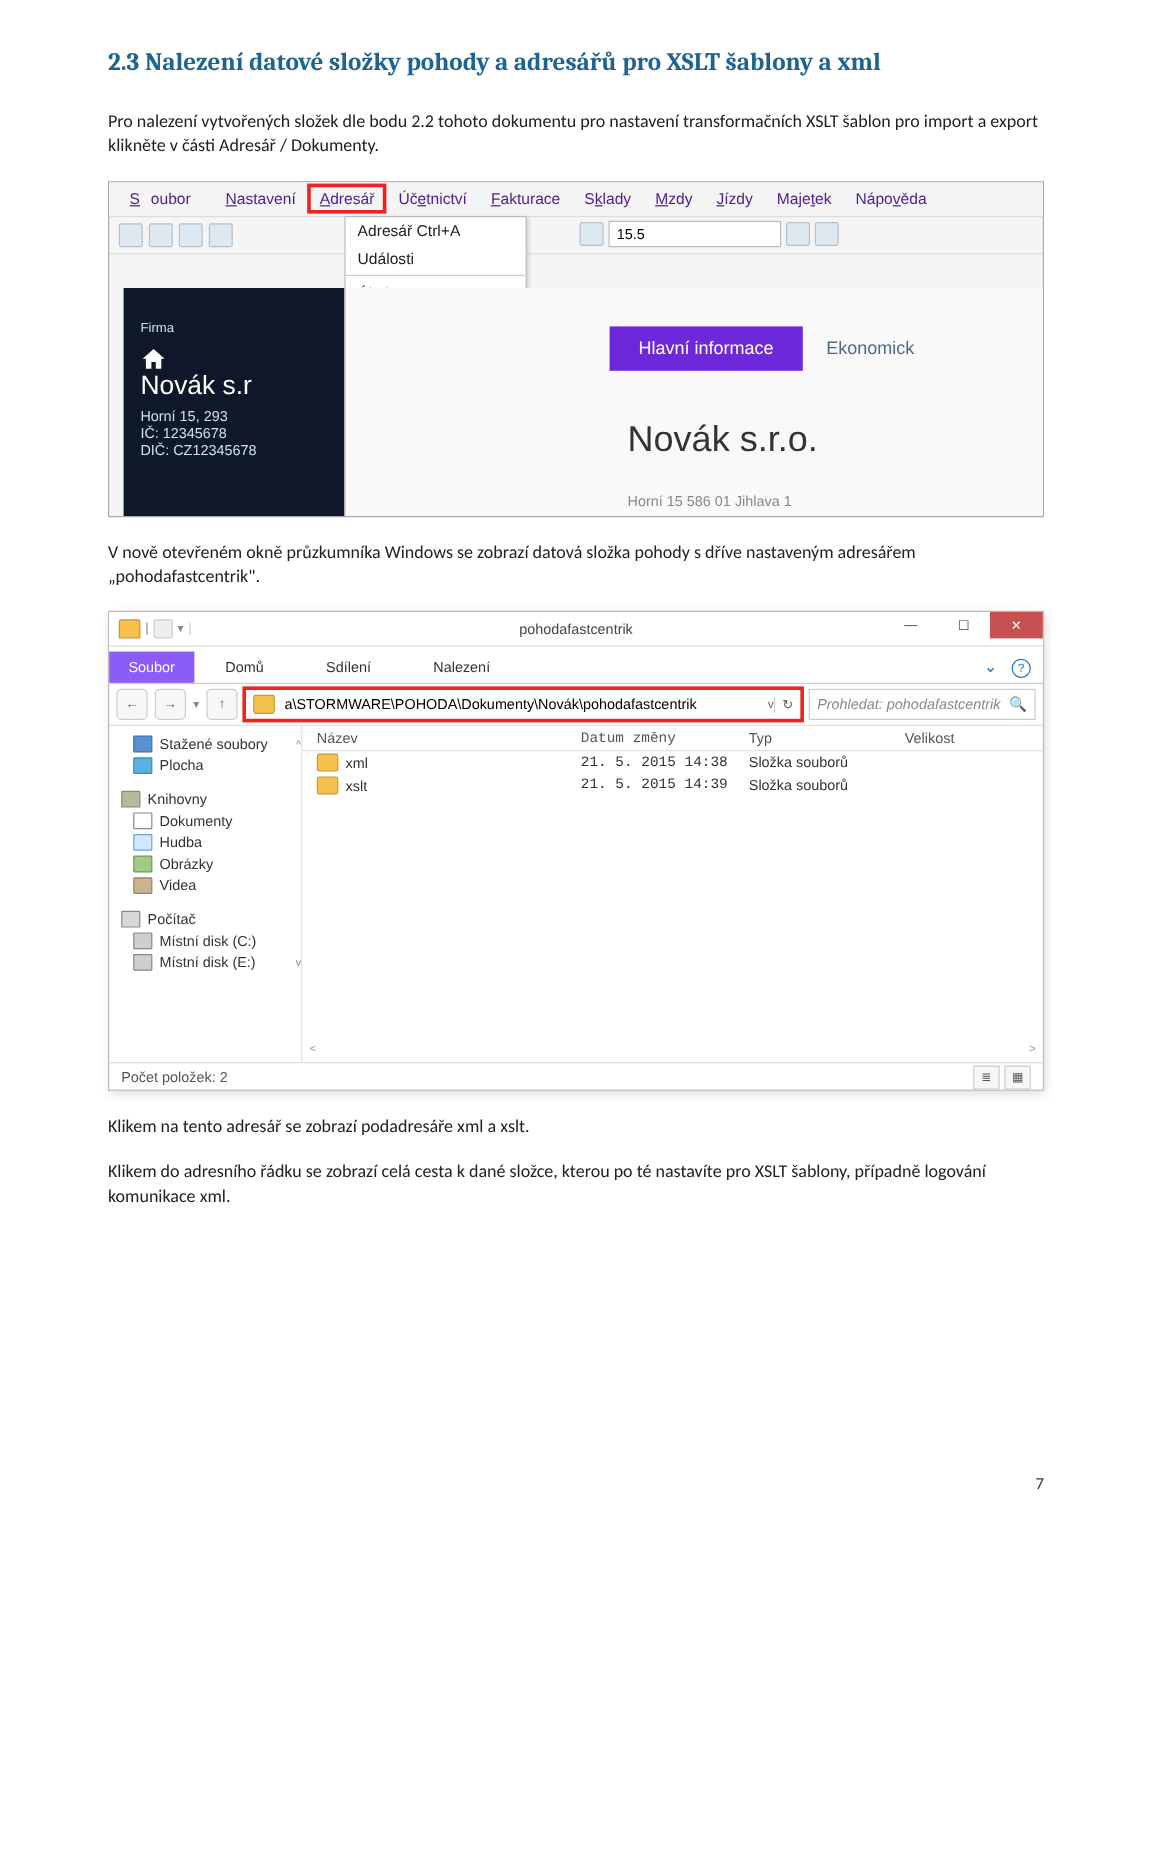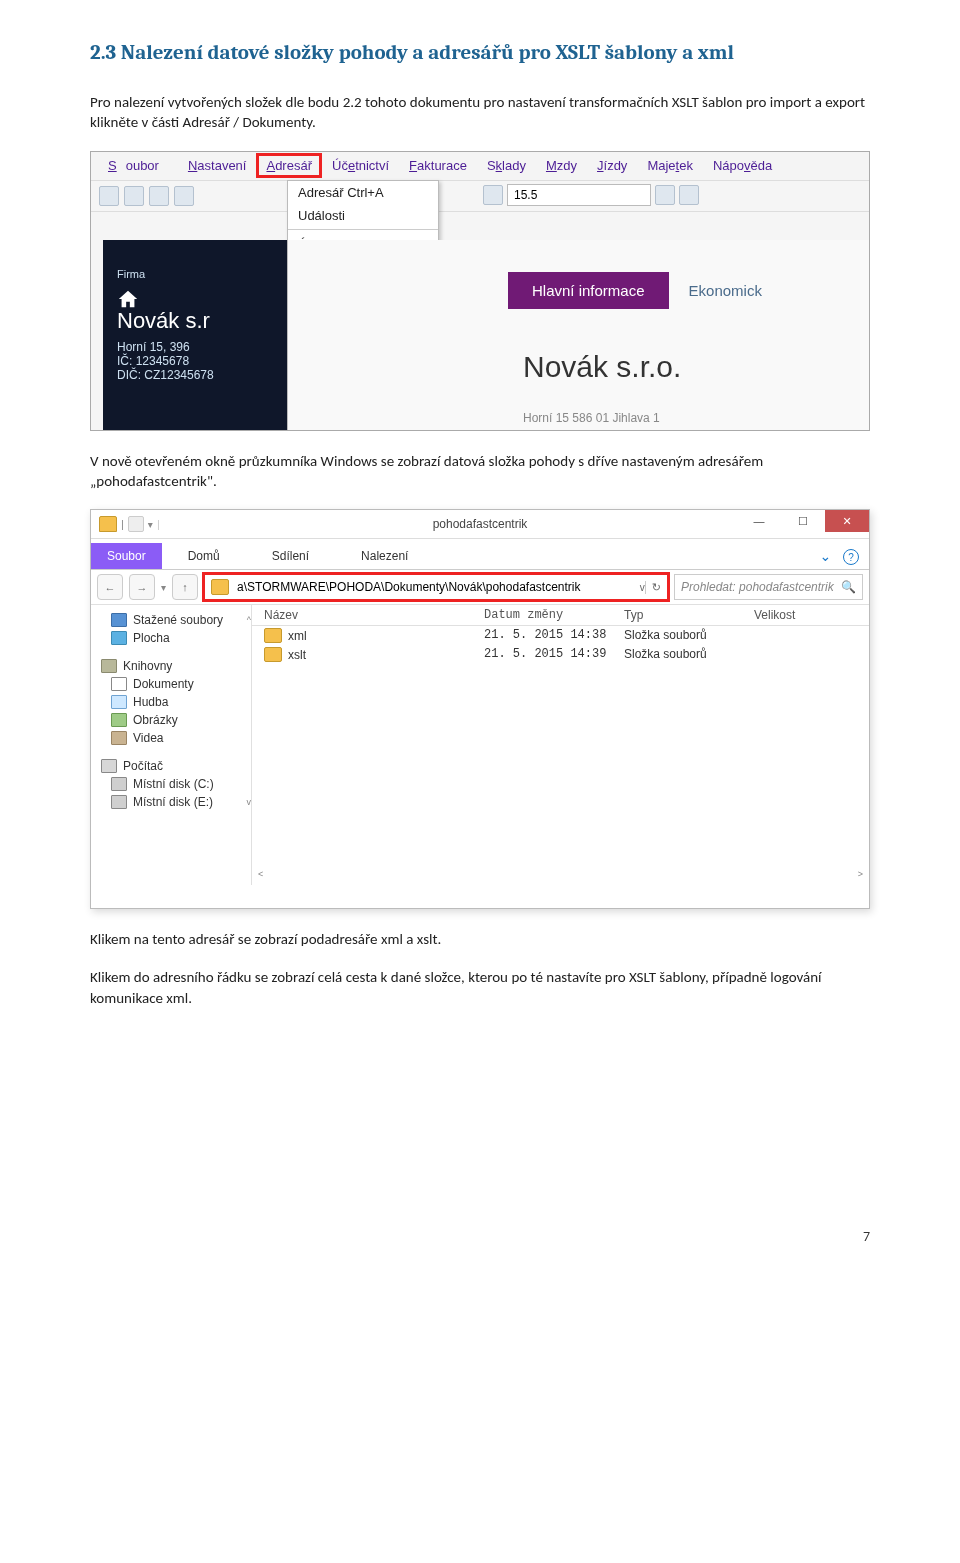--- a/index.html
+++ b/index.html
@@ -128,21 +128,21 @@
   }
   .tabrow {
     position: absolute;
     top: 32px;
     left: 220px;
     right: 0;
     display: flex;
     gap: 0;
   }
   .tab1 {
-    background: #701a75;
+    background: #6d28d9;
     color: #fff;
     padding: 10px 24px;
     font-size: 15px;
   }
   .tab2 {
     color: #4a6b8b;
     padding: 10px 20px;
     font-size: 15px;
   }
   .novak {
@@ -381,21 +381,21 @@
     <div class="sep"></div>
     <div style="color:#bbb;padding:4px 10px">Smlouvy</div>
     <div class="dok">Dokumenty</div>
   </div>
   <div class="leftpane">
     <div class="lbl">Firma</div>
     <svg class="homeicon" viewBox="0 0 24 24" fill="#fff">
         <path d="M12 3l10 9h-3v9h-5v-6H10v6H5v-9H2z"></path>
       </svg>
     <div class="company">Novák s.r</div>
-    <div style="color:#cde0f0;font-size:12px;margin-top:6px">Horní 15, 396</div>
+    <div style="color:#cde0f0;font-size:12px;margin-top:6px">Horní 15, 293</div>
     <div style="color:#cde0f0;font-size:12px">IČ: 12345678</div>
     <div style="color:#cde0f0;font-size:12px">DIČ: CZ12345678</div>
   </div>
   <div class="rpane">
     <div class="tabrow">
       <div class="tab1">Hlavní informace</div>
       <div class="tab2">Ekonomick</div>
     </div>
     <div class="novak">Novák s.r.o.</div>
     <div class="smalladdr">Horní 15   586 01  Jihlava 1</div>
@@ -512,18 +512,25 @@
             <span>xslt</span>
           </div>
         <div class="col-date">21. 5. 2015 14:39</div>
         <div class="col-type">Složka souborů</div>
         <div class="col-size"></div>
       </div>
       <div style="position:absolute;bottom:6px;left:6px;color:#888;font-size:9px">&lt;</div>
       <div style="position:absolute;bottom:6px;right:6px;color:#888;font-size:9px">&gt;</div>
     </div>
   </div>
+  <div class="statusbar">
+    <span>Počet položek: 2</span>
+    <span class="viewicons">
+      <span>≣</span>
+      <span>▦</span>
+    </span>
+  </div>
 </div>
 
 <p>Klikem na tento adresář se zobrazí podadresáře xml a xslt.</p>
 <p>Klikem do adresního řádku se zobrazí celá cesta k dané složce, kterou po té nastavíte pro XSLT šablony, případně logování komunikace xml.</p>
 
 <div class="pagefoot">7</div>
 
 </body></html>

